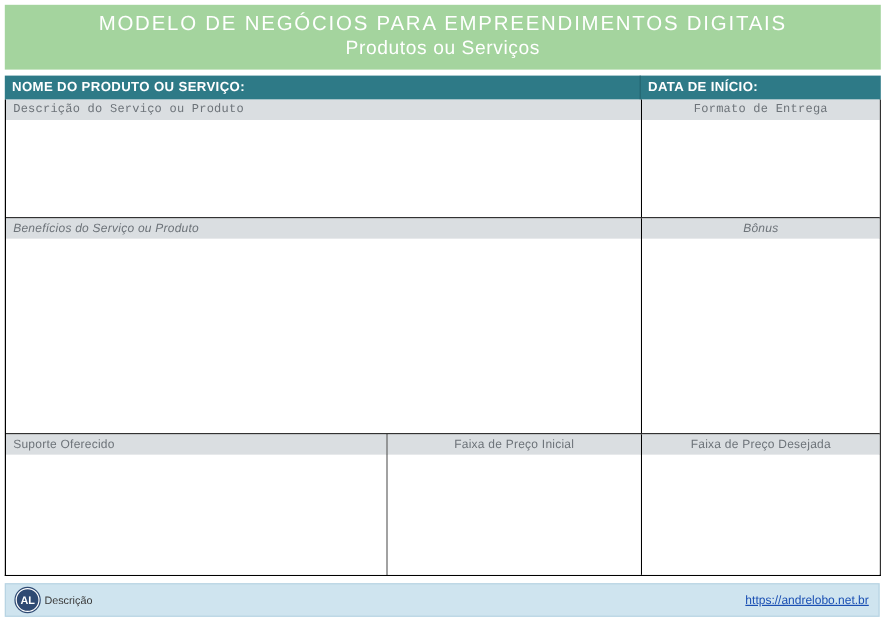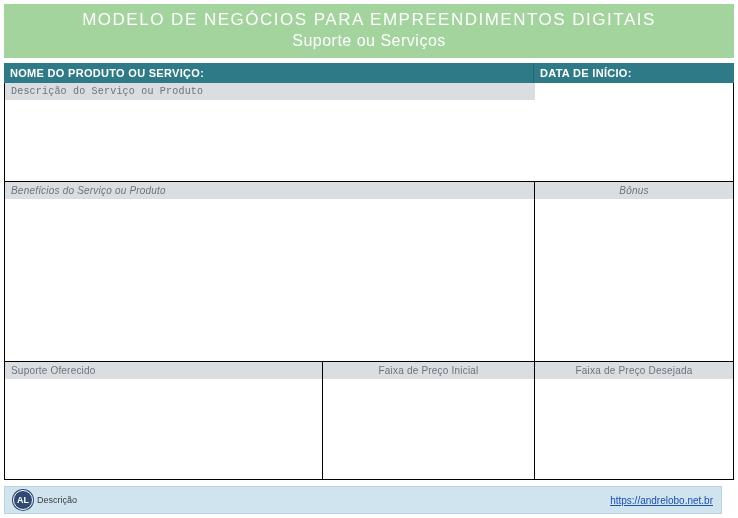--- a/index.html
+++ b/index.html
@@ -83,21 +83,21 @@
     }
     .row1 { height: 98px; }
     .row2 { height: 180px; font-style: italic; }
     .row3 { height: 118px; }
     .w-lg { flex: 0 0 530px; }
     .w-sm { flex: 1; }
     .w-third-a { flex: 0 0 318px; }
     .w-third-b { flex: 0 0 212px; }
     .w-third-c { flex: 1; }
     .footer {
-      margin: 6px 16px 4px 4px;
+      margin: 6px 5px 4px 4px;
       background: #cfe4ef;
       border: 1px solid #b8d4e3;
       display: flex;
       align-items: center;
       padding: 3px 8px;
       justify-content: space-between;
       height: 28px;
     }
     .logo-wrap {
       display: flex;
@@ -127,35 +127,39 @@
       font-size: 10px;
       color: #1a4fb3;
       text-decoration: underline;
     }
   </style>
 </head>
 <body>
 
 <div class="header-banner">
   <div class="header-title">MODELO DE NEGÓCIOS PARA EMPREENDIMENTOS DIGITAIS</div>
-  <div class="header-subtitle">Suporte ou Serviços</div>
+  <div class="header-subtitle">Produtos ou Serviços</div>
 </div>
 
 <div class="spacer-top"></div>
 
 <div class="label-row">
   <div class="lbl-left">NOME DO PRODUTO OU SERVIÇO:</div>
   <div class="lbl-right">DATA DE INÍCIO:</div>
 </div>
 
 <div class="canvas">
 
   <div class="row row1">
     <div class="cell w-lg">
       <div class="cell-header left">Descrição do Serviço ou Produto</div>
+      <div class="cell-body"></div>
+    </div>
+    <div class="cell w-sm">
+      <div class="cell-header center">Formato de Entrega</div>
       <div class="cell-body"></div>
     </div>
   </div>
 
   <div class="row row2">
     <div class="cell w-lg">
       <div class="cell-header left">Benefícios do Serviço ou Produto</div>
       <div class="cell-body"></div>
     </div>
     <div class="cell w-sm">

